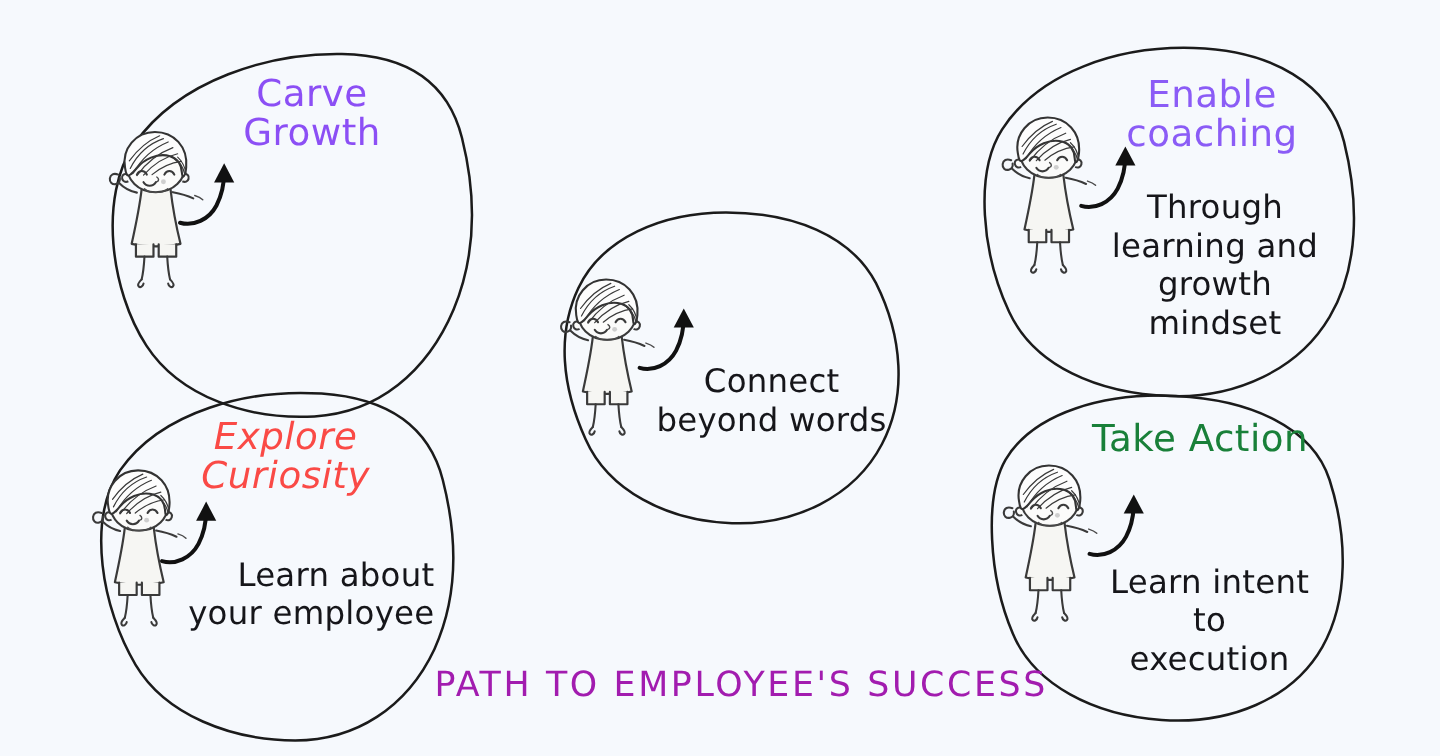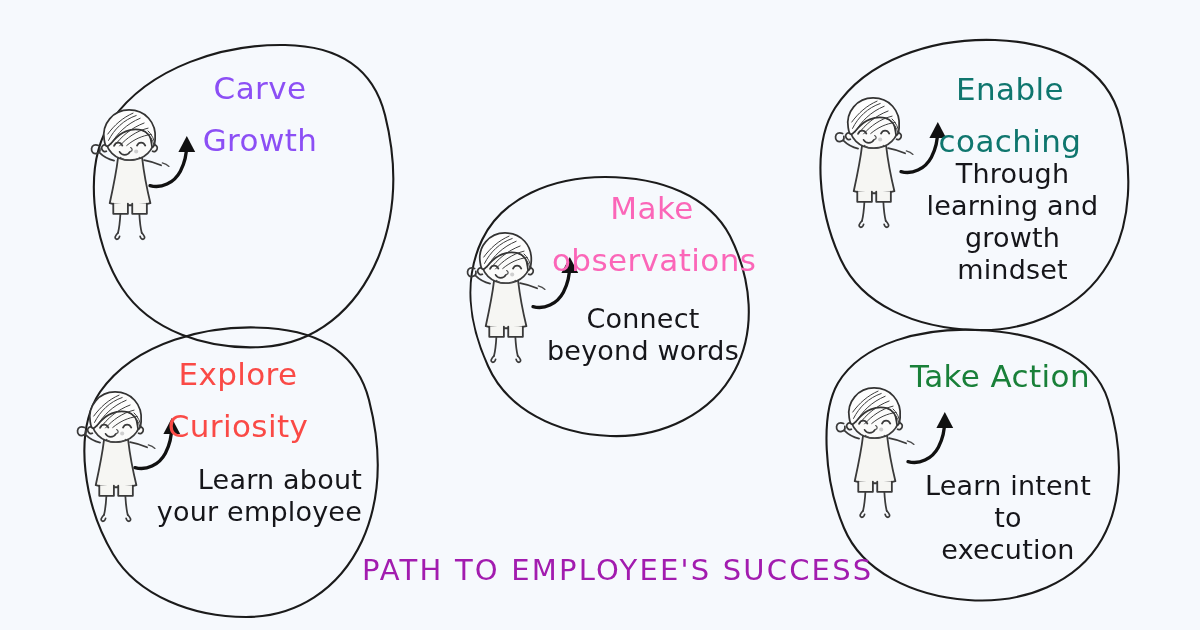--- a/index.html
+++ b/index.html
@@ -87,21 +87,21 @@
   }
   
   .label {
     position: absolute;
     text-align: center;
     font-family: "DejaVu Sans", sans-serif;
     white-space: pre-line;
   }
   .title {
     font-size: 31px;
-    line-height: 52px;
+    line-height: 33px;
     font-weight: 400;
     letter-spacing: 0.4px;
   }
   .body-text {
     font-size: 27px;
     line-height: 32px;
     color: #16161a;
     letter-spacing: 0.2px;
   }
   .caption {
@@ -234,31 +234,29 @@
       <use href="#uparrow"></use>
     </g>
     <g transform="translate(908,412) scale(0.80)">
       <use href="#uparrow"></use>
     </g>
   </svg>
 
   <div class="label title" style="left:170px; top:62px; width:180px; color:#8c4ff5;">Carve
 Growth</div>
 
-  <div class="label title" style="left:148px; top:348px; width:180px; color:#fa4a46;">Explore
+  <div class="label title" style="left:148px; top:348px; width:180px; color:#fa4a46;font-style:italic;">Explore
 Curiosity</div>
   <div class="label body-text" style="left:142px; top:464px; width:220px;text-align:right;">Learn about
 your employee</div>
 
-  <div class="label title" style="left:552px; top:182px; width:200px; color:#fb66b8;">Make
-observations</div>
   <div class="label body-text" style="left:531px; top:303px; width:224px;">Connect
 beyond words</div>
 
-  <div class="label title" style="left:915px; top:63px; width:190px; color:#0f766e;">Enable
+  <div class="label title" style="left:915px; top:63px; width:190px; color:#8b5cf6;">Enable
 coaching</div>
   <div class="label body-text" style="left:925px; top:158px; width:175px;">Through
 learning and
 growth
 mindset</div>
 
   <div class="label title" style="left:890px; top:350px; width:220px; color:#198039;">Take Action</div>
   <div class="label body-text" style="left:908px; top:470px; width:200px;">Learn intent to
 execution</div>
 

